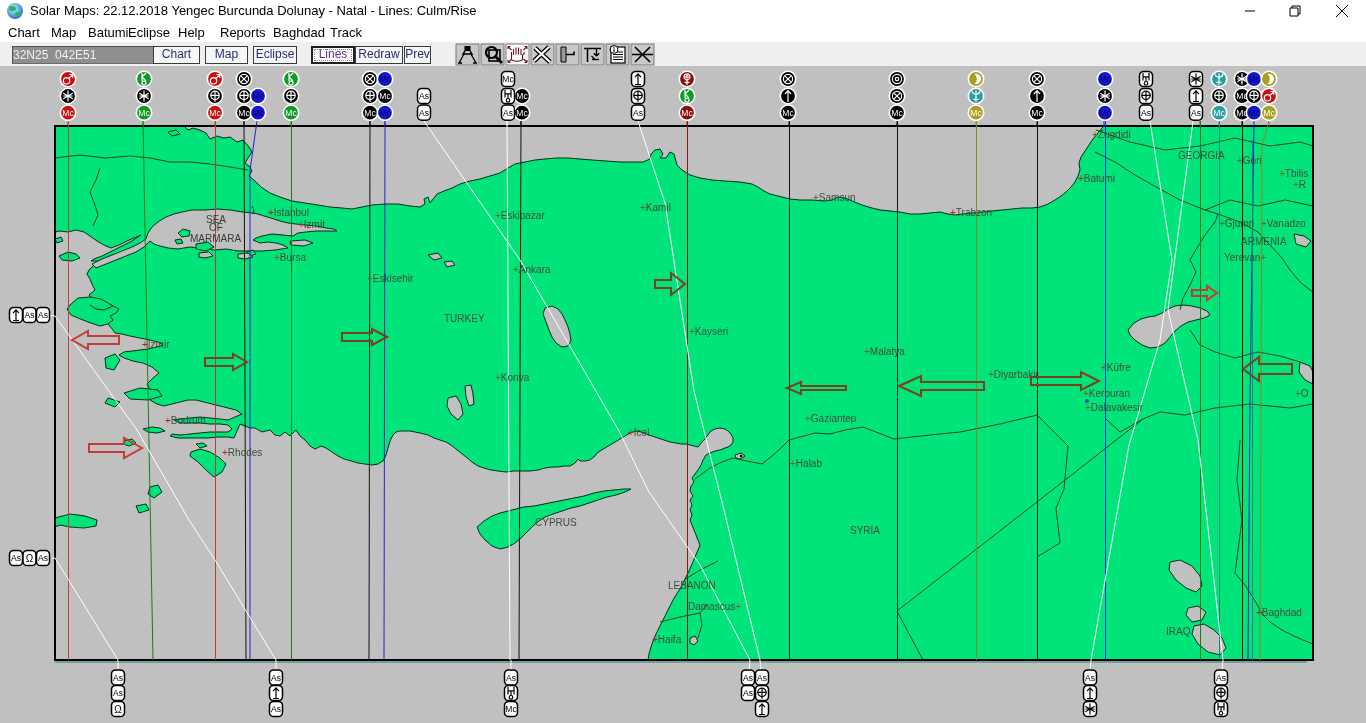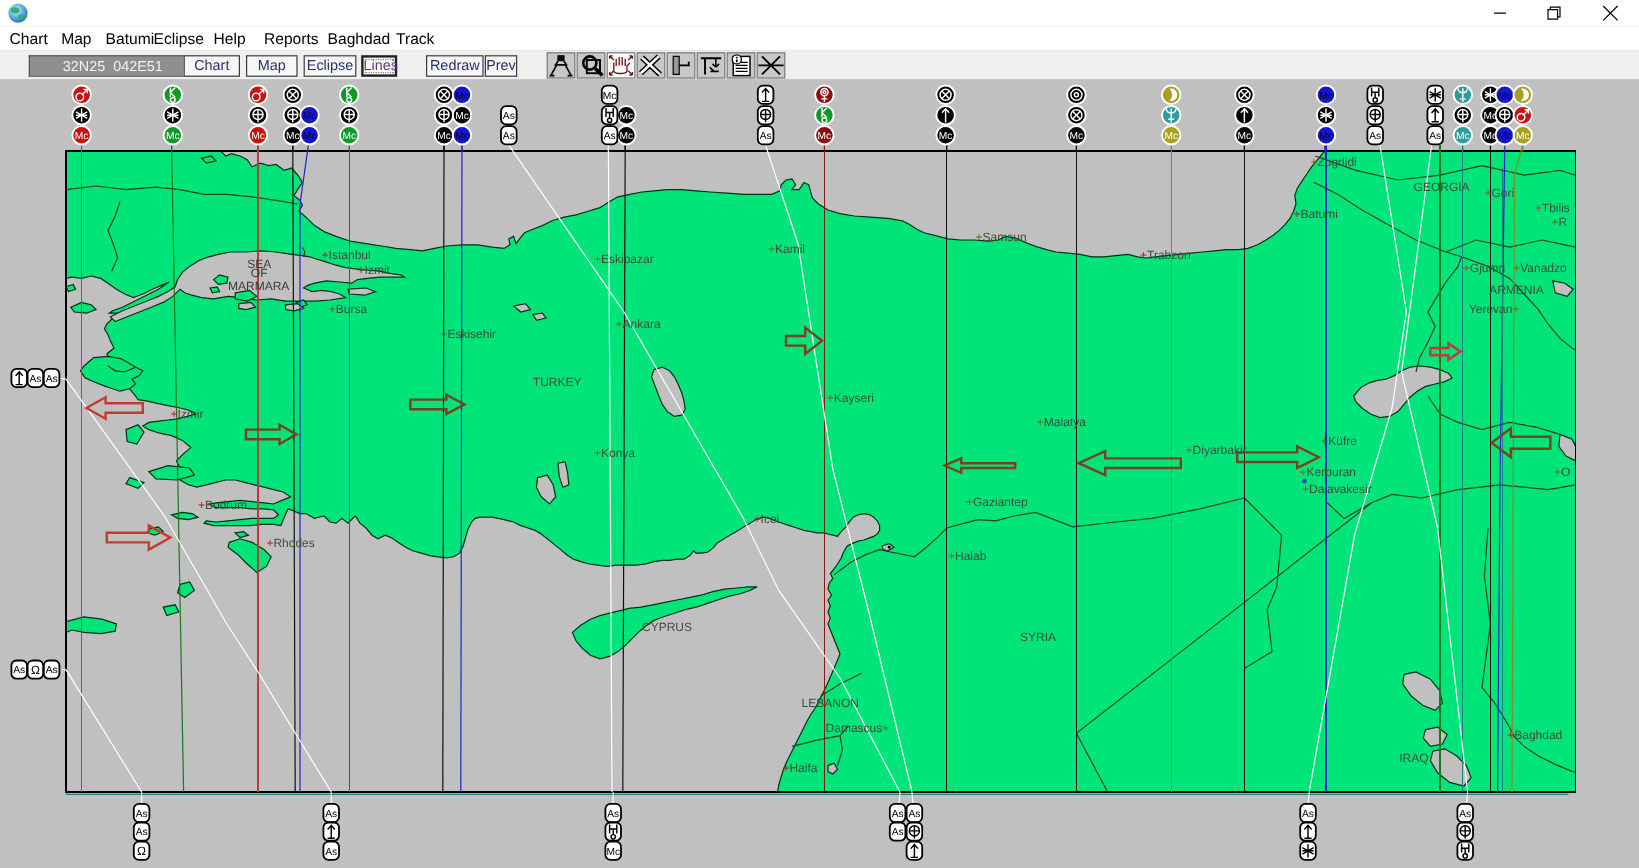--- a/index.html
+++ b/index.html
@@ -5,31 +5,32 @@
 .titlebar{position:absolute;left:0;top:0;width:1366px;height:22px;background:#ffffff}
 .title{position:absolute;left:30px;top:3px;font-size:13px;color:#000}
 .gicon{position:absolute;left:7px;top:3px;width:16px;height:16px;border-radius:50%;
  background:radial-gradient(circle at 40% 35%, #cfeef8 0%, #62b4e8 40%, #2a6fc0 75%, #1a4a90 100%)}
 .gicon:before{content:"";position:absolute;left:2px;top:3px;width:7px;height:5px;border-radius:50% 60% 40% 50%;background:#35b06a}
 .gicon:after{content:"";position:absolute;left:8px;top:9px;width:6px;height:4px;border-radius:60% 40% 60% 40%;background:#35b06a}
 .winbtn{position:absolute;top:0;height:22px;width:46px;color:#000}
 .menubar{position:absolute;left:0;top:22px;width:1366px;height:20px;background:#ffffff;font-size:13px;color:#000}
 .menubar span{position:absolute;top:3px}
 .toolbar{position:absolute;left:0;top:42px;width:1366px;height:24px;background:#efefef}
-.coord{position:absolute;left:24px;top:4px;width:140px;height:18px;background:#8f8f8f;border:1px solid #6a6a6a;
- border-top-color:#555;border-left-color:#555;color:#f2f2f2;font-size:12px;text-align:center;line-height:16px}
+.coord{position:absolute;left:12px;top:4px;width:160px;height:18px;background:#8f8f8f;border:1px solid #6a6a6a;
+ border-top-color:#555;border-left-color:#555;color:#f2f2f2;font-size:12px;text-align:left;line-height:16px}
 .tbtn{position:absolute;top:4px;height:18px;background:#f6f6f6;border:1px solid #3a3a3a;color:#26306e;
  font-size:12px;text-align:center;line-height:15px}
 .tbtn.def{border:2px solid #202020;line-height:13px;color:#60308a;background:#fff}
 .tbtn.def i{display:block;position:absolute;left:1px;top:1px;right:1px;bottom:1px;border:1px dotted #888;font-style:normal}
 svg text{font-family:"Liberation Sans",sans-serif}
 </style></head>
 <body>
 <div class="titlebar">
  <div class="gicon"></div>
+ <div class="title">Solar Maps: 22.12.2018 Yengec Burcunda Dolunay - Natal - Lines: Culm/Rise</div>
  <svg class="winbtn" style="left:1227px" width="46" height="22">
       <path d="M18,11 L28,11" stroke="#000" stroke-width="1"></path>
     </svg>
  <svg class="winbtn" style="left:1273px" width="46" height="22">
       <path d="M17,8 L25,8 L25,16 L17,16 Z M19,8 L19,6 L27,6 L27,14 L25,14" stroke="#000" stroke-width="1" fill="none"></path>
     </svg>
  <svg class="winbtn" style="left:1319px" width="46" height="22">
       <path d="M17,5 L29,17 M29,5 L17,17" stroke="#000" stroke-width="1"></path>
     </svg>
 </div>
@@ -41,21 +42,21 @@
     <span style="left:178px">Help</span>
     <span style="left:220px">Reports</span>
  <span style="left:273px">Baghdad</span>
     <span style="left:330px">Track</span>
 </div>
 <div class="toolbar">
  <div class="coord">32N25&nbsp; 042E51</div>
  <div class="tbtn" style="left:153px;width:47px">Chart</div>
  <div class="tbtn" style="left:205px;width:43px">Map</div>
  <div class="tbtn" style="left:253px;width:44px">Eclipse</div>
- <div class="tbtn def" style="left:301px;width:30px"><i></i>Lines</div>
+ <div class="tbtn def" style="left:311px;width:44px"><i></i>Lines</div>
  <div class="tbtn" style="left:355px;width:48px">Redraw</div>
  <div class="tbtn" style="left:404px;width:27px">Prev</div>
  <svg style="position:absolute;left:455px;top:0" width="700" height="24">
   <g>
    <rect x="1" y="2" width="23" height="21" fill="#c8c8c8" stroke="#777"></rect>
    <rect x="9.5" y="4" width="6" height="5" fill="#000"></rect>
    <path d="M10,9 L8,12 L17,12 L15,9 M9,12 L4,21 M16,12 L21,21 M3,21 L7,21 M18,21 L22,21" stroke="#000" stroke-width="1.4" fill="none"></path>
    <rect x="26" y="2" width="23" height="21" fill="#c8c8c8" stroke="#777"></rect>
    <rect x="34" y="8" width="11" height="11" fill="none" stroke="#000" stroke-width="1.6"></rect>
    <circle cx="36.5" cy="10.5" r="5.5" fill="none" stroke="#000" stroke-width="2.2"></circle>

